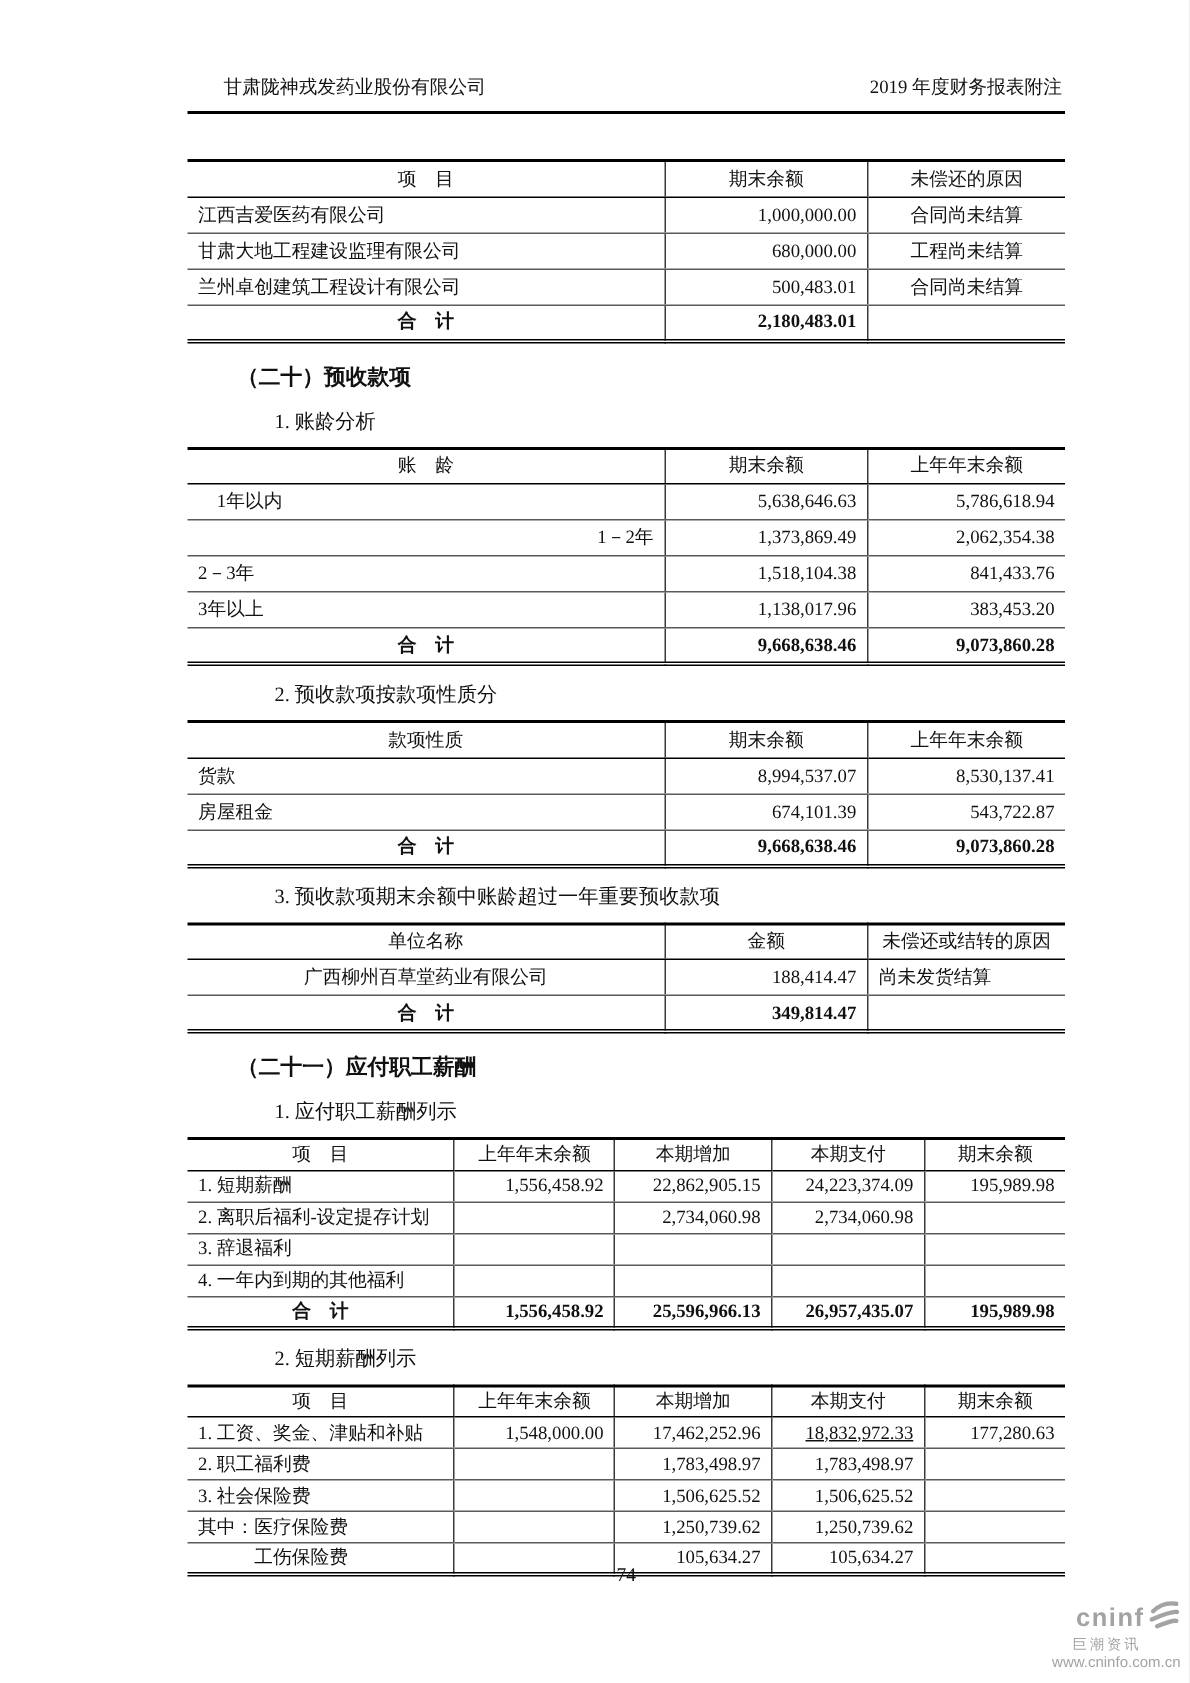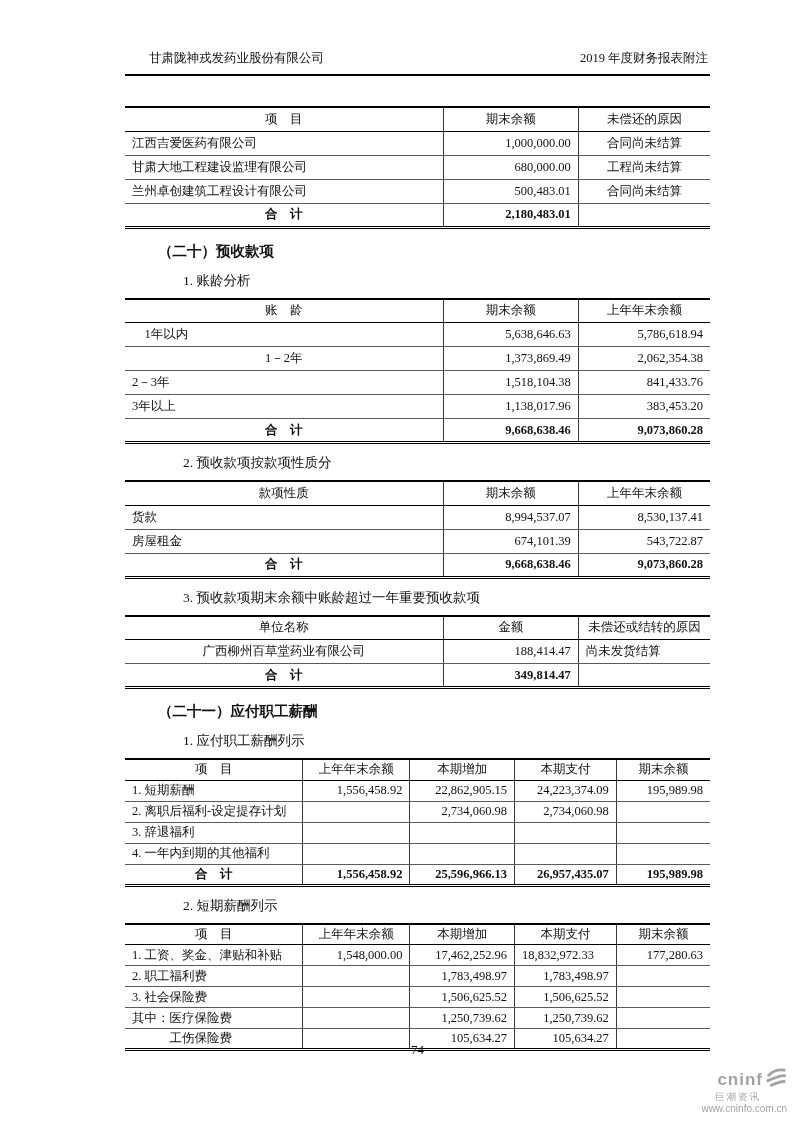--- a/index.html
+++ b/index.html
@@ -144,21 +144,21 @@
             <th>上年年末余额</th>
           </tr>
         </thead>
         <tbody>
           <tr>
             <td style="text-align: left;">　1年以内</td>
             <td style="text-align: right;">5,638,646.63</td>
             <td style="text-align: right;">5,786,618.94</td>
           </tr>
           <tr>
-            <td style="text-align: center;">1－2年</td>
+            <td style="text-align: right;">1－2年</td>
             <td style="text-align: right;">1,373,869.49</td>
             <td style="text-align: right;">2,062,354.38</td>
           </tr>
           <tr>
             <td style="text-align: left;">2－3年</td>
             <td style="text-align: right;">1,518,104.38</td>
             <td style="text-align: right;">841,433.76</td>
           </tr>
           <tr>
             <td style="text-align: left;">3年以上</td>
@@ -312,21 +312,21 @@
             <th>本期增加</th>
             <th>本期支付</th>
             <th>期末余额</th>
           </tr>
         </thead>
         <tbody>
           <tr>
             <td style="text-align: left;">1. 工资、奖金、津贴和补贴</td>
             <td style="text-align: right;">1,548,000.00</td>
             <td style="text-align: right;">17,462,252.96</td>
-            <td style="">18,832,972.33</td>
+            <td style="text-align: right; text-decoration: underline;">18,832,972.33</td>
             <td style="text-align: right;">177,280.63</td>
           </tr>
           <tr>
             <td style="text-align: left;">2. 职工福利费</td>
             <td style="text-align: right;"></td>
             <td style="text-align: right;">1,783,498.97</td>
             <td style="text-align: right;">1,783,498.97</td>
             <td style="text-align: right;"></td>
           </tr>
           <tr>

